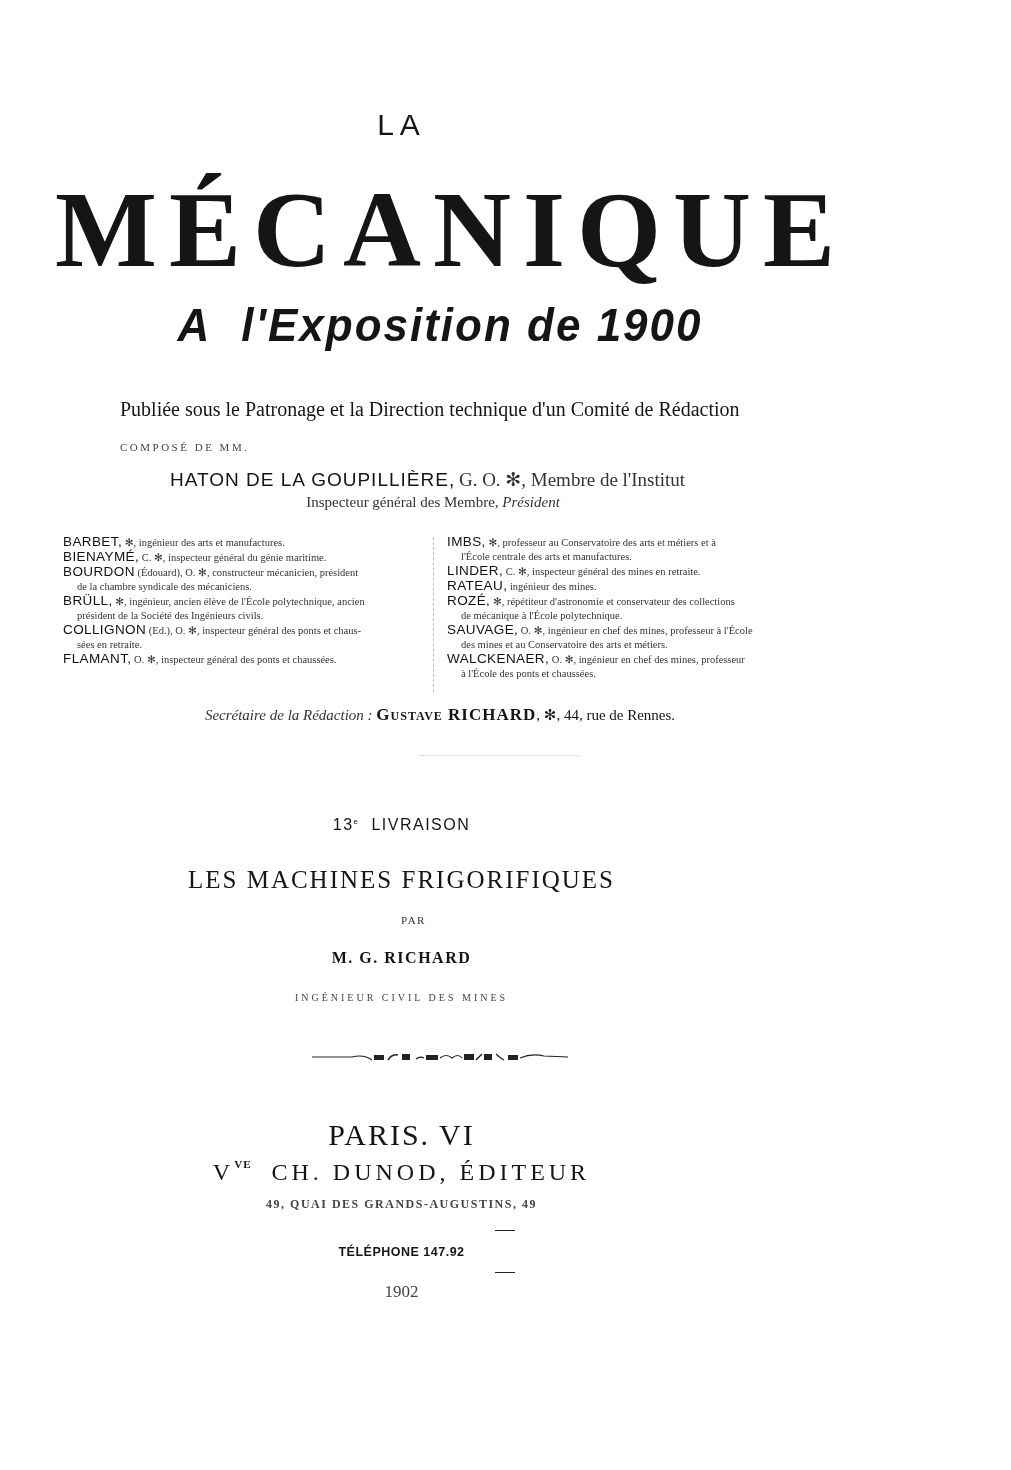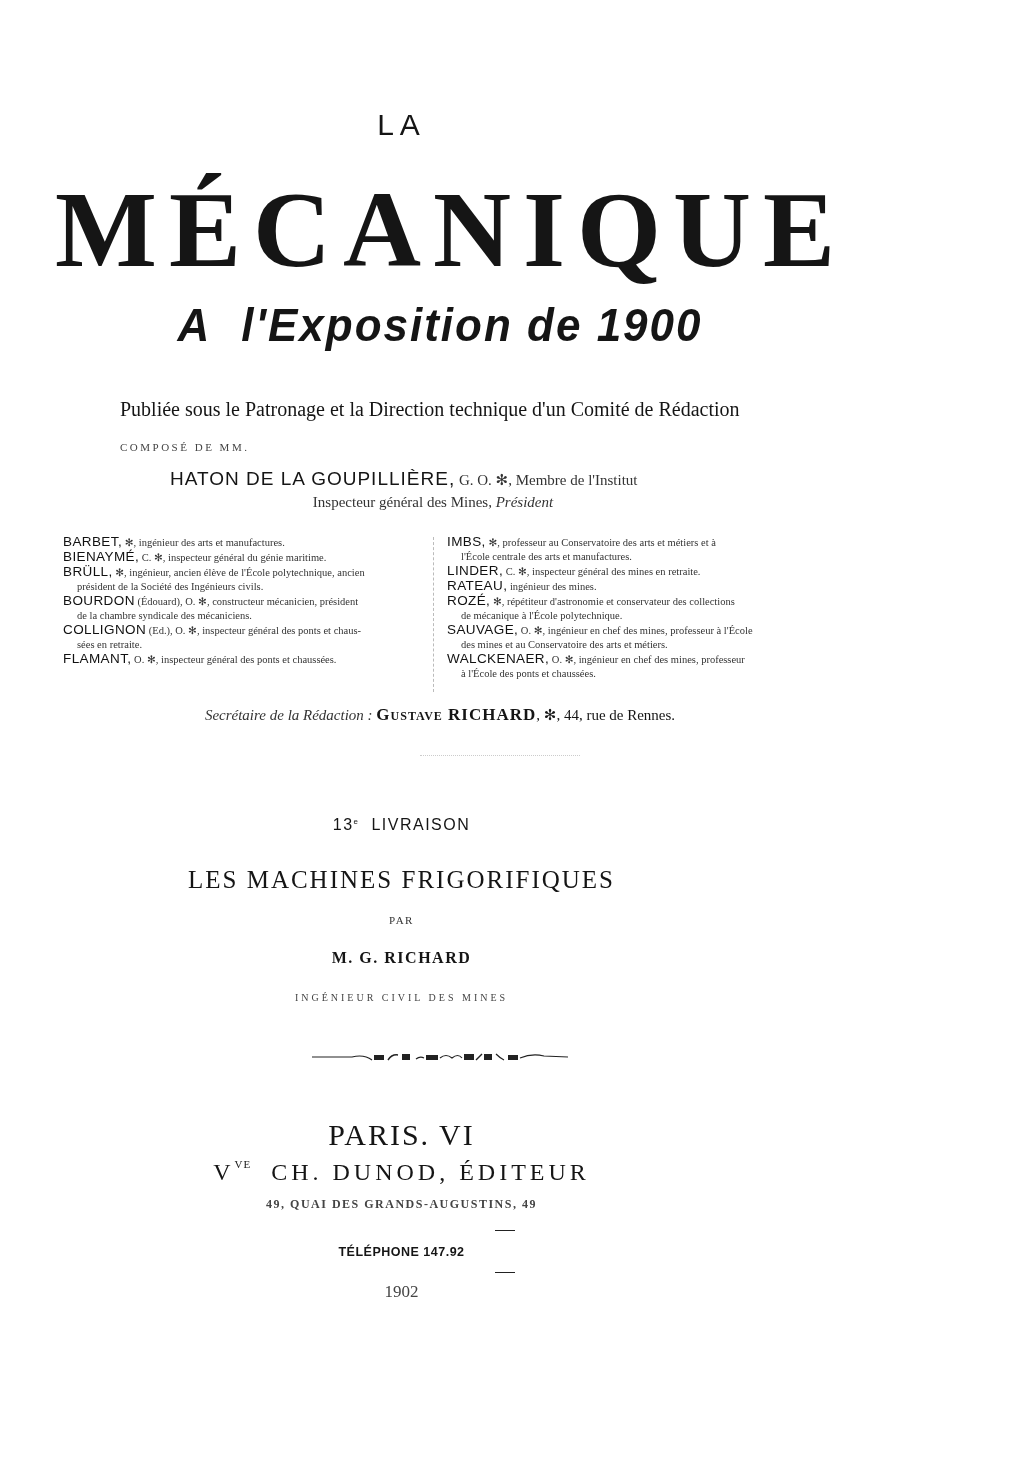--- a/index.html
+++ b/index.html
@@ -9,21 +9,21 @@
 
   .la { top: 108px; font-family: "Liberation Sans", sans-serif; font-size: 30px; letter-spacing: 6px; }
   .mecanique { top: 175px; left: 55px; width: 760px; text-align: center; font-family: "Liberation Serif", serif; font-size: 108px; font-weight: bold; letter-spacing: 12px; line-height: 110px; transform: scaleX(1.0); }
   .expo { top: 300px; left: 120px; width: 640px; text-align: center; font-family: "Liberation Sans", sans-serif; font-size: 44px; font-style: italic; font-weight: bold; letter-spacing: 2px; transform: scaleY(1.05); }
   .expo .gap { display: inline-block; width: 30px; }
 
   .publiee { top: 398px; left: 120px; width: 626px; text-align: left; font-size: 20px; }
   .compose { top: 441px; left: 120px; width: 626px; text-align: left; font-size: 11px; letter-spacing: 2.5px; color: #444; }
   .president { top: 468px; left: 170px; width: 560px; font-size: 15px; }
   .president .bigname { font-family: "Liberation Sans", sans-serif; font-size: 19px; letter-spacing: 1px; }
-  .president .rest { font-size: 15px; color: #333; }
+  .president .rest { font-size: 19px; color: #333; }
   .pres-title { top: 494px; left: 120px; width: 626px; text-align: center; font-size: 15px; color: #333; }
   .pres-title i { font-style: italic; }
 
   .col { font-size: 10.5px; line-height: 14px; color: #333; }
   .col-left { top: 535px; left: 63px; width: 365px; }
   .col-right { top: 535px; left: 447px; width: 360px; }
   .member { margin-bottom: 0px; }
   .member .mname { font-family: "Liberation Sans", sans-serif; font-size: 13.5px; color: #111; letter-spacing: 0.4px; }
   .member .cont { padding-left: 14px; display: block; }
   .member .mdesc { text-align: justify; }
@@ -31,55 +31,55 @@
 
   .secretaire { top: 705px; left: 130px; width: 620px; text-align: center; font-size: 15px; }
   .secretaire i { font-style: italic; color: #333; }
   .secretaire .sec-name { font-weight: bold; font-variant: small-caps; font-size: 17px; letter-spacing: 1px; margin-top: 27px; }
 
   .faint { top: 755px; left: 420px; width: 160px; height: 2px; border-top: 1px dotted #ccc; }
 
   .livraison { top: 816px; font-family: "Liberation Sans", sans-serif; font-size: 16px; letter-spacing: 1.5px; }
   .livraison sup { font-size: 8px; vertical-align: super; }
   .subject { top: 866px; font-size: 25px; letter-spacing: 2px; }
-  .par { top: 914px; font-size: 11px; letter-spacing: 1.5px; color: #333; }
+  .par { top: 914px; font-size: 11px; letter-spacing: 1.5px; color: #333; padding-left: 12px; }
   .author { top: 949px; font-size: 16px; font-weight: bold; letter-spacing: 1.5px; }
   .author-title { top: 992px; font-size: 10px; letter-spacing: 3px; color: #444; }
 
   .ornament { top: 1050px; left: 312px; width: 256px; height: 14px; }
 
   .paris { top: 1118px; font-size: 30px; letter-spacing: 2px; }
   .dunod { top: 1158px; font-size: 24px; letter-spacing: 4px; }
-  .dunod sup { font-size: 11px; vertical-align: 12px; letter-spacing: 1px; }
+  .dunod sup { font-size: 11px; vertical-align: 12px; letter-spacing: 1px; font-weight: bold; }
   .address { top: 1197px; font-size: 12px; letter-spacing: 1.5px; color: #444; font-weight: bold; }
   .dash1 { top: 1230px; left: 495px; width: 20px; border-top: 1.5px solid #222; }
   .telephone { top: 1245px; font-family: "Liberation Sans", sans-serif; font-size: 12.5px; font-weight: bold; letter-spacing: 0.5px; }
   .dash2 { top: 1272px; left: 495px; width: 20px; border-top: 1.5px solid #222; }
   .year { top: 1282px; font-size: 17px; color: #444; }
 </style>
 </head>
 <body>
 
 <div class="abs center la">LA</div>
 <div class="abs mecanique">MÉCANIQUE</div>
 <div class="abs expo"><span>A</span><span class="gap"></span><span>l'Exposition de 1900</span></div>
 
 <div class="abs publiee">Publiée sous le Patronage et la Direction technique d'un Comité de Rédaction</div>
 <div class="abs compose">COMPOSÉ DE MM.</div>
 <div class="abs president">
   <span class="bigname">HATON DE LA GOUPILLIÈRE,</span>
   <span class="rest">G. O. ✻, Membre de l'Institut</span>
 </div>
-<div class="abs pres-title"><span>Inspecteur général des Mines,</span> <i>Président</i></div>
+<div class="abs pres-title"><span>Inspecteur général des Membre,</span> <i>Président</i></div>
 
 <div class="abs col col-left" id="col-left">
     <div class="member"><span class="mname">BARBET,</span><span class="mdesc"> ✻, ingénieur des arts et manufactures.</span></div>
     <div class="member"><span class="mname">BIENAYMÉ,</span><span class="mdesc"> C. ✻, inspecteur général du génie maritime.</span></div>
+    <div class="member"><span class="mname">BOURDON</span><span class="mdesc"> (Édouard), O. ✻, constructeur mécanicien, président</span><span class="cont">de la chambre syndicale des mécaniciens.</span></div>
     <div class="member"><span class="mname">BRÜLL,</span><span class="mdesc"> ✻, ingénieur, ancien élève de l'École polytechnique, ancien</span><span class="cont">président de la Société des Ingénieurs civils.</span></div>
-    <div class="member"><span class="mname">BOURDON</span><span class="mdesc"> (Édouard), O. ✻, constructeur mécanicien, président</span><span class="cont">de la chambre syndicale des mécaniciens.</span></div>
     <div class="member"><span class="mname">COLLIGNON</span><span class="mdesc"> (Ed.), O. ✻, inspecteur général des ponts et chaus-</span><span class="cont">sées en retraite.</span></div>
     <div class="member"><span class="mname">FLAMANT,</span><span class="mdesc"> O. ✻, inspecteur général des ponts et chaussées.</span></div>
   </div>
 <div class="abs divider-v"></div>
 <div class="abs col col-right" id="col-right">
     <div class="member"><span class="mname">IMBS,</span><span class="mdesc"> ✻, professeur au Conservatoire des arts et métiers et à</span><span class="cont">l'École centrale des arts et manufactures.</span></div>
     <div class="member"><span class="mname">LINDER,</span><span class="mdesc"> C. ✻, inspecteur général des mines en retraite.</span></div>
     <div class="member"><span class="mname">RATEAU,</span><span class="mdesc"> ingénieur des mines.</span></div>
     <div class="member"><span class="mname">ROZÉ,</span><span class="mdesc"> ✻, répétiteur d'astronomie et conservateur des collections</span><span class="cont">de mécanique à l'École polytechnique.</span></div>
     <div class="member"><span class="mname">SAUVAGE,</span><span class="mdesc"> O. ✻, ingénieur en chef des mines, professeur à l'École</span><span class="cont">des mines et au Conservatoire des arts et métiers.</span></div>

